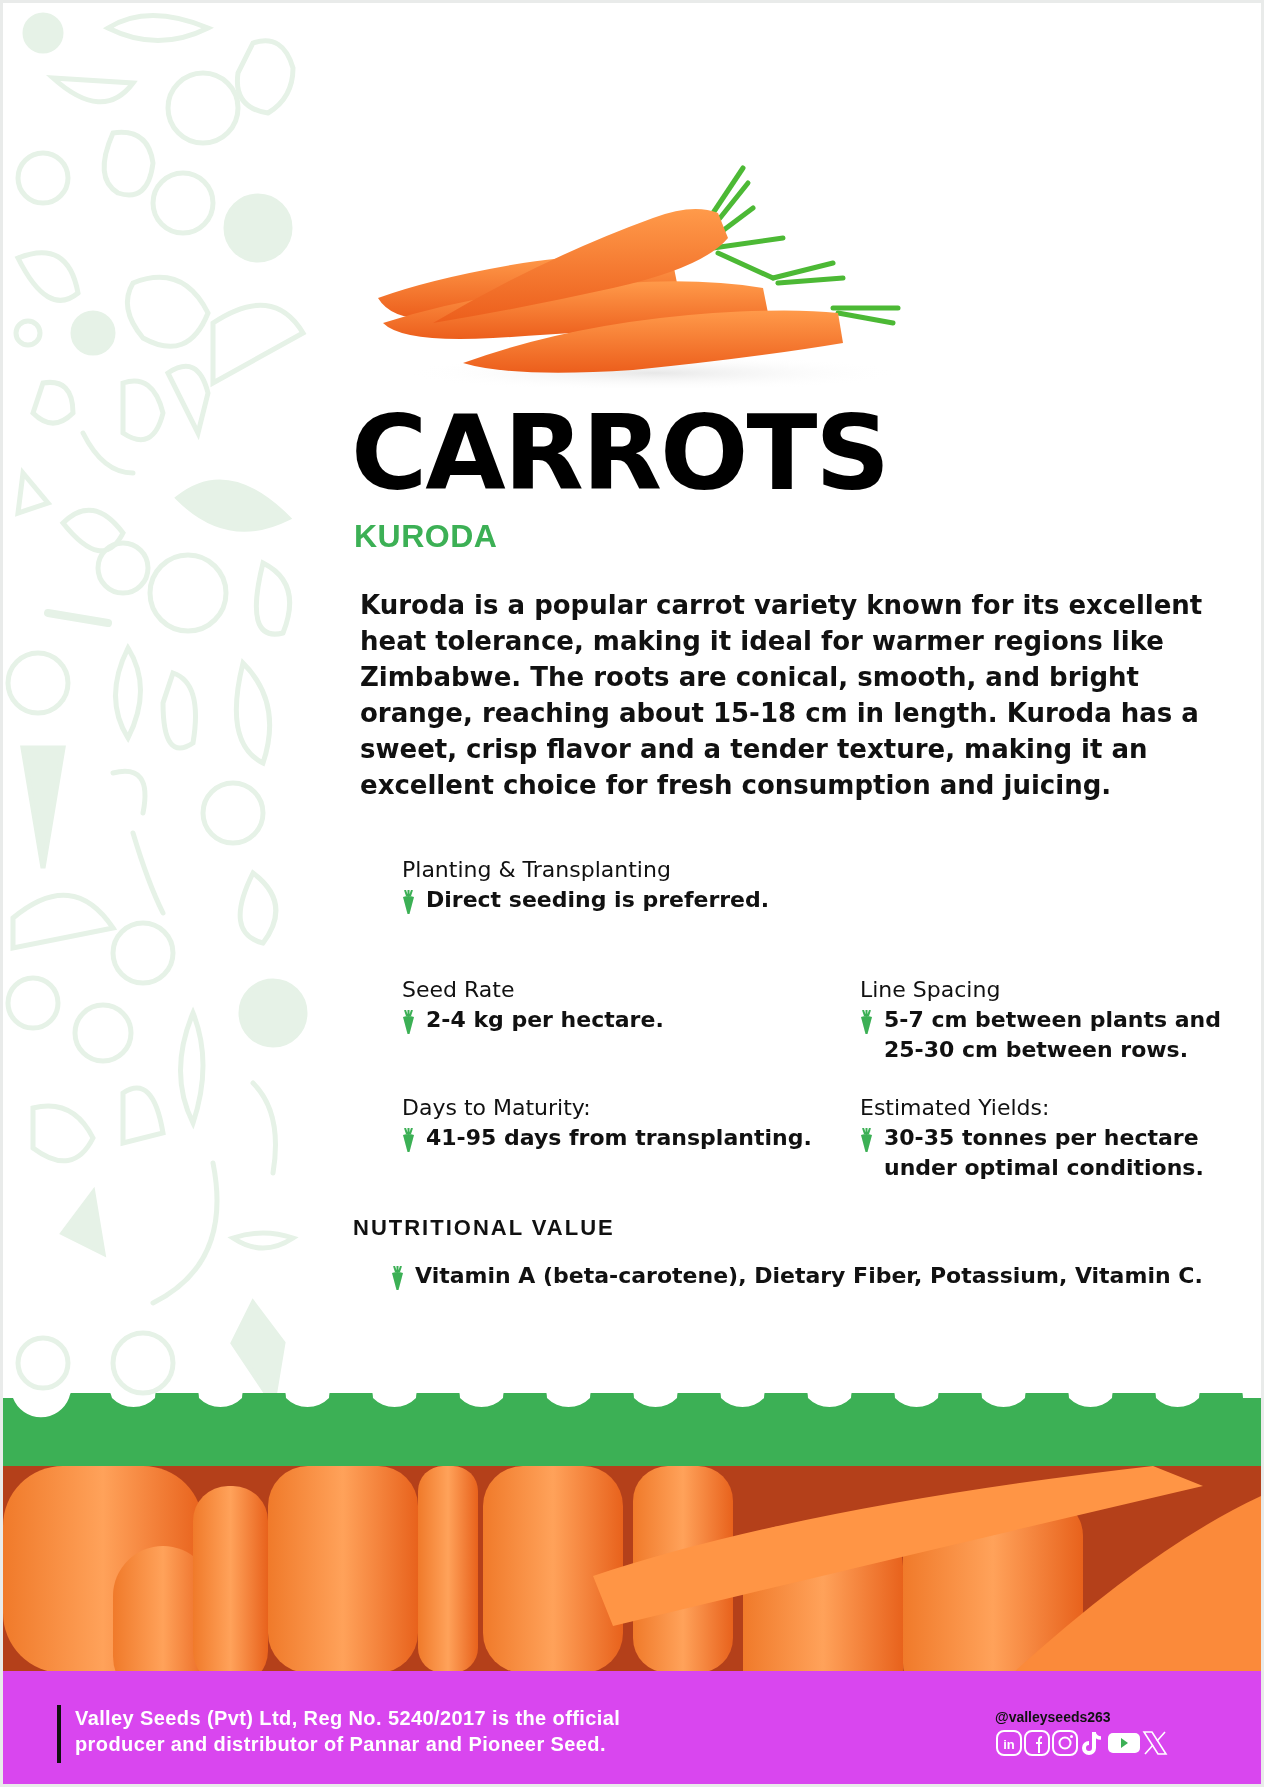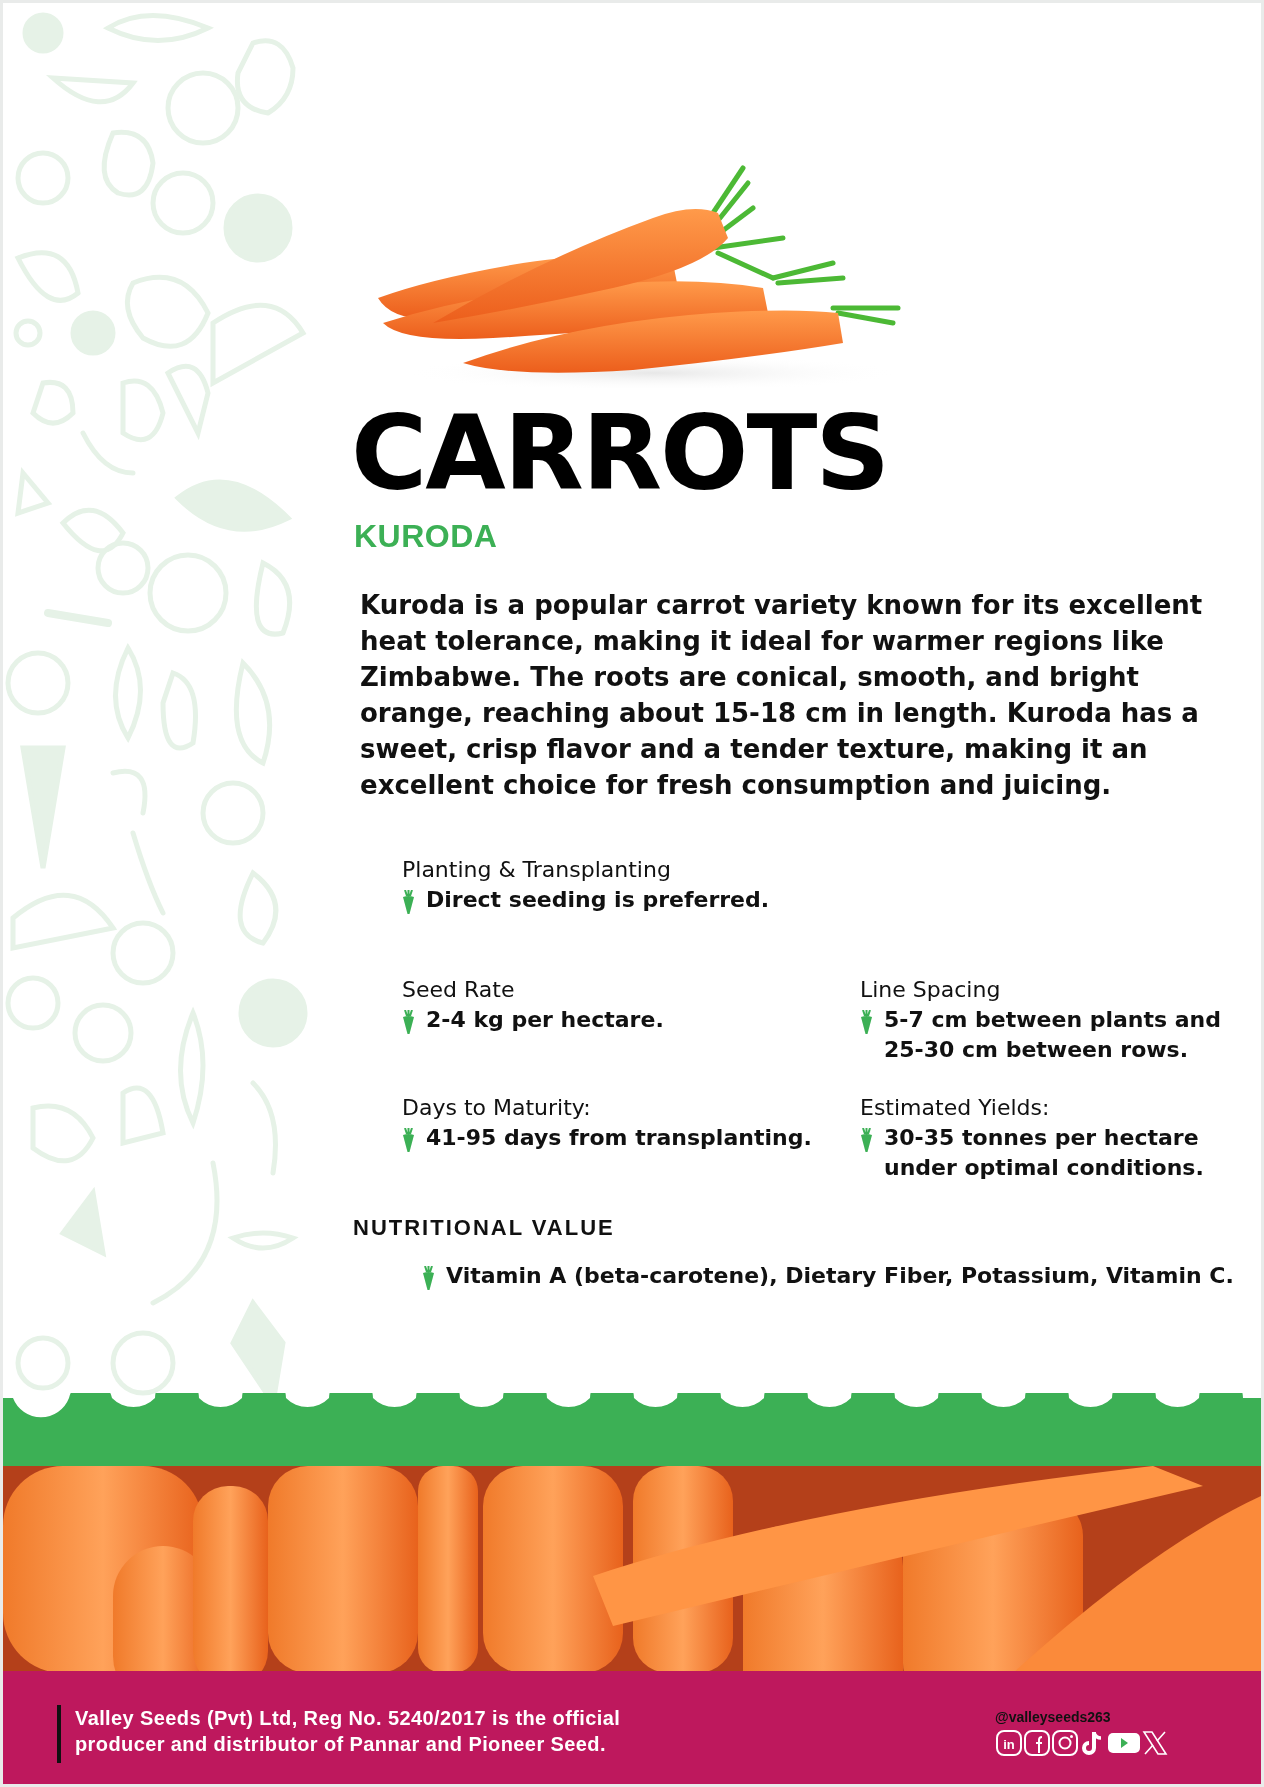--- a/index.html
+++ b/index.html
@@ -16,21 +16,21 @@
   .title{position:absolute;left:348px;top:395px;font-family:"DejaVu Sans",sans-serif;font-weight:bold;font-size:104px;line-height:110px;letter-spacing:-2px;color:#000;}
   .subtitle{position:absolute;left:351px;top:515px;font-size:32px;font-weight:bold;color:#3cb055;letter-spacing:0.5px;}
   .desc{position:absolute;left:350px;top:584px;width:880px;font-family:"DejaVu Sans",sans-serif;font-size:26px;line-height:36px;color:#111;font-weight:bold;margin-left:7px;}
   .spec{position:absolute;font-family:"DejaVu Sans",sans-serif;margin-left:44px;}
   .spec .h{font-size:22px;line-height:30px;color:#111;}
   .spec .b{font-size:22px;line-height:30px;font-weight:bold;color:#111;position:relative;padding-left:24px;}
   .spec .b .ic{position:absolute;left:0;top:5px;width:13px;height:24px;}
   .nut-h{position:absolute;left:350px;top:1212px;font-size:22px;font-weight:bold;letter-spacing:2px;color:#111;}
   .wave{position:absolute;left:0;top:1390px;width:1258px;height:75px;}
   .photo{position:absolute;left:0;top:1463px;width:1258px;height:207px;overflow:hidden;background:#e46a1a;}
-  .footer{position:absolute;left:0;top:1668px;width:1258px;height:113px;background:#be185d;}
+  .footer{position:absolute;left:0;top:1668px;width:1258px;height:113px;background:#d946ef;}
   .footer .bar{position:absolute;left:54px;top:34px;width:4px;height:58px;background:#111;}
   .footer .txt{position:absolute;left:72px;top:34px;font-size:20px;font-weight:bold;line-height:26px;color:#fff;letter-spacing:0.4px;}
   .handle{position:absolute;left:992px;top:38px;font-size:14px;font-weight:bold;color:#111;}
   .socials{position:absolute;left:992px;top:58px;display:flex;align-items:center;}
   .socials span{display:inline-block;width:28px;height:28px;}
 </style>
 </head>
 <body>
 
 <div class="page">
@@ -175,21 +175,21 @@
       <svg class="ic" viewBox="0 0 13 24">
           <path d="M3 0 L5 6 M6.5 0 L6.5 6 M10 0 L8 6" stroke="#3cb055" stroke-width="2"></path>
           <path d="M1 7 Q6.5 5 12 7 L7.5 24 L5.5 24 Z" fill="#3cb055"></path>
         </svg>
       <span>30-35 tonnes per hectare</span><br>
       <span>under optimal conditions.</span>
     </div>
   </div>
 
   <div class="nut-h">NUTRITIONAL VALUE</div>
-  <div class="spec" style="left:375px;top:1258px;">
+  <div class="spec" style="left:344px;top:1258px;">
     <div class="b">
       <svg class="ic" viewBox="0 0 13 24">
           <path d="M3 0 L5 6 M6.5 0 L6.5 6 M10 0 L8 6" stroke="#3cb055" stroke-width="2"></path>
           <path d="M1 7 Q6.5 5 12 7 L7.5 24 L5.5 24 Z" fill="#3cb055"></path>
         </svg>
       <span>Vitamin A (beta-carotene), Dietary Fiber, Potassium, Vitamin C.</span>
     </div>
   </div>
 
   <svg class="wave" viewBox="0 0 1258 75" preserveAspectRatio="none">

